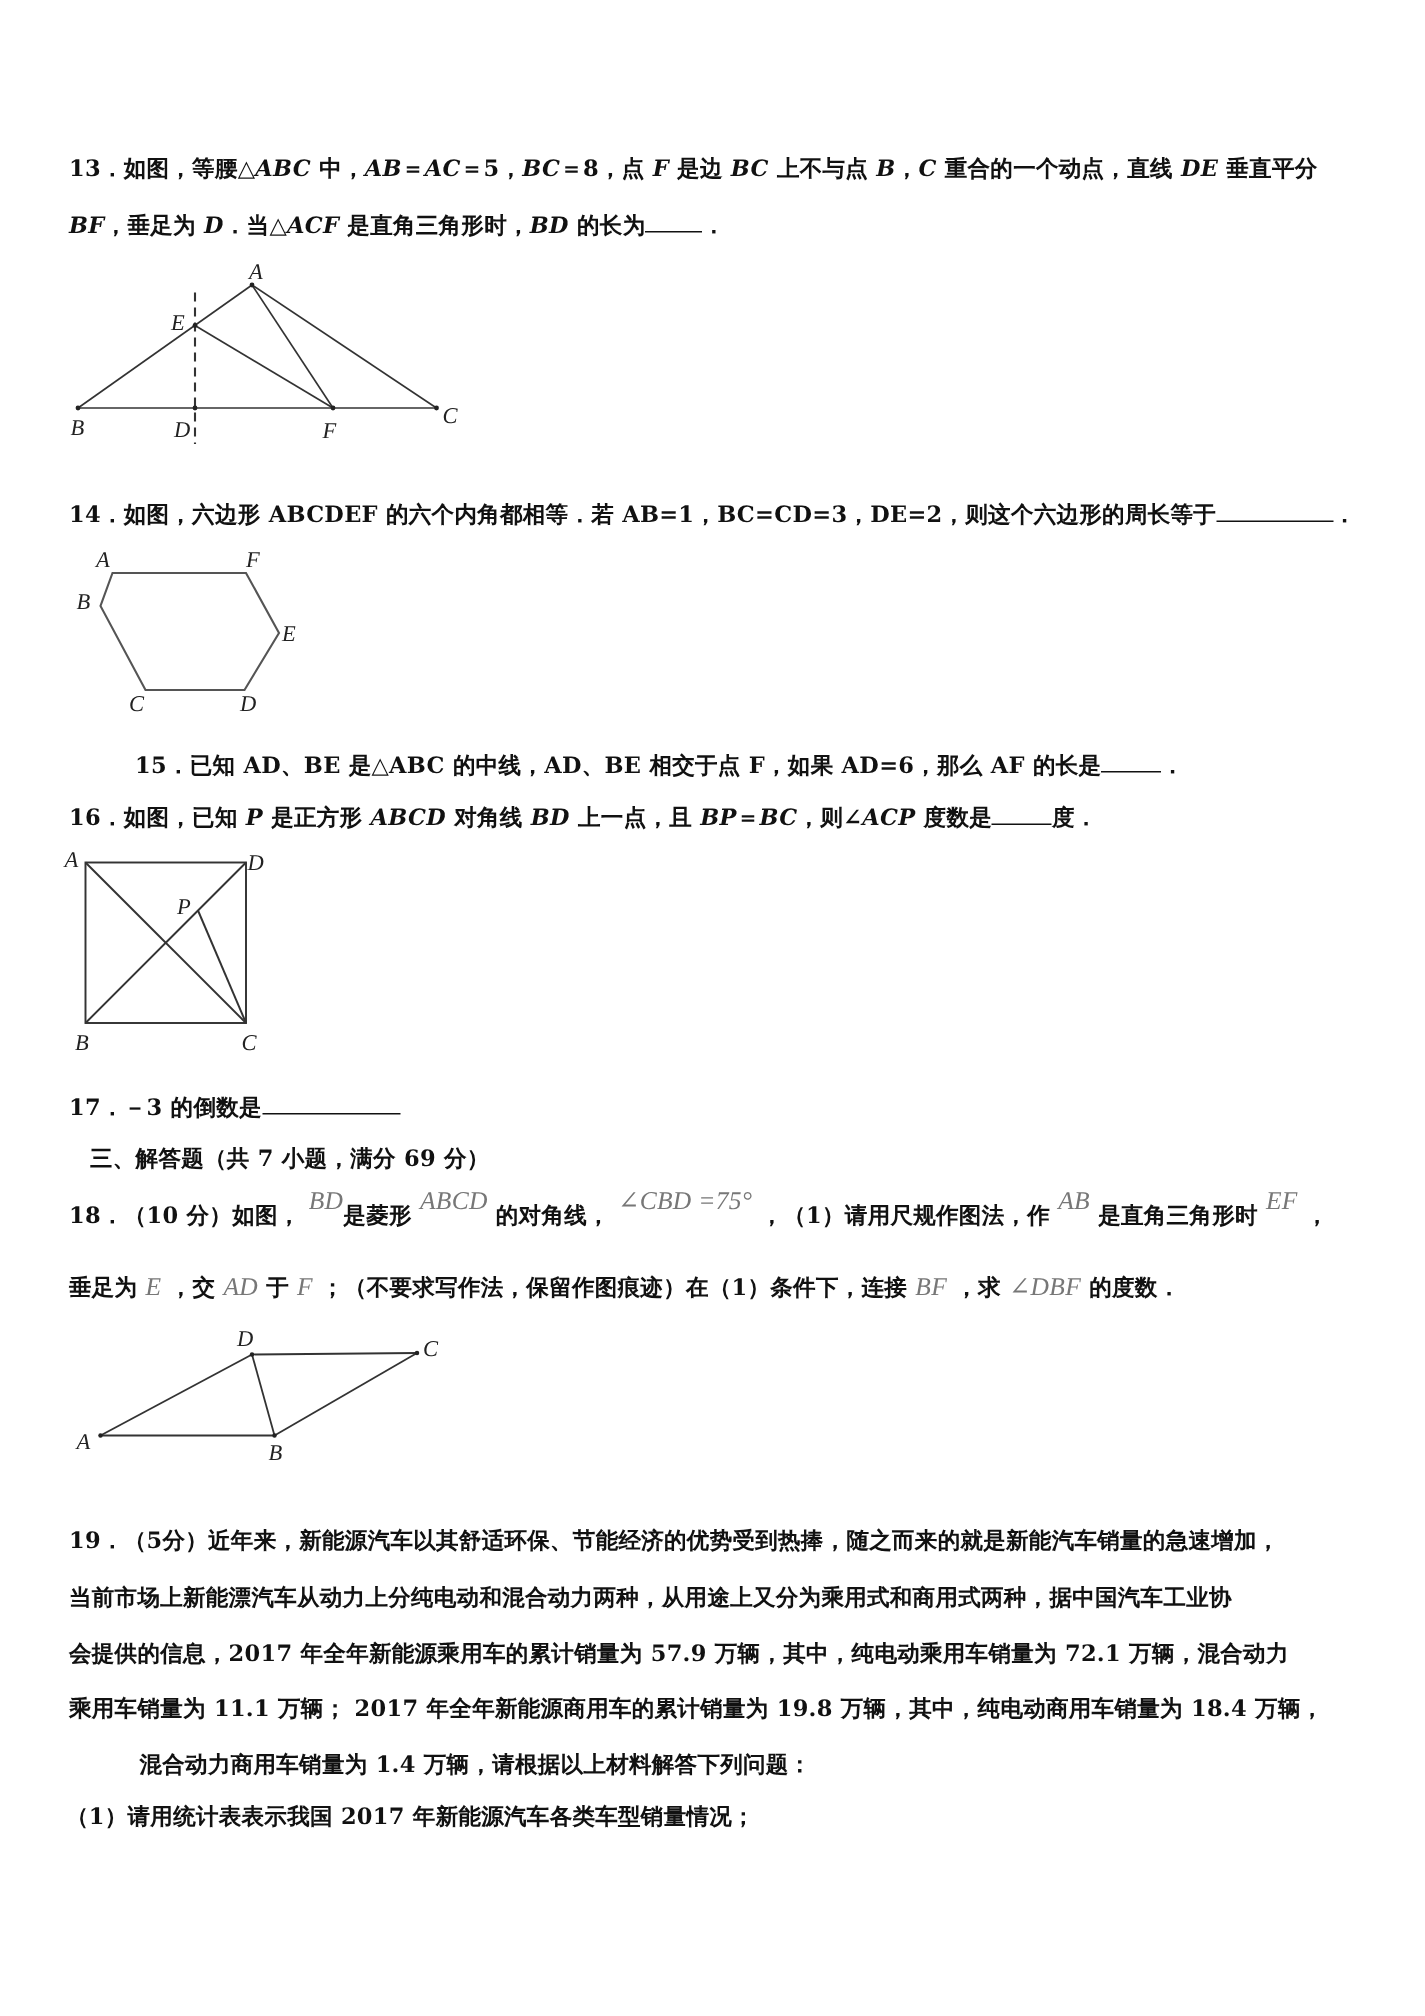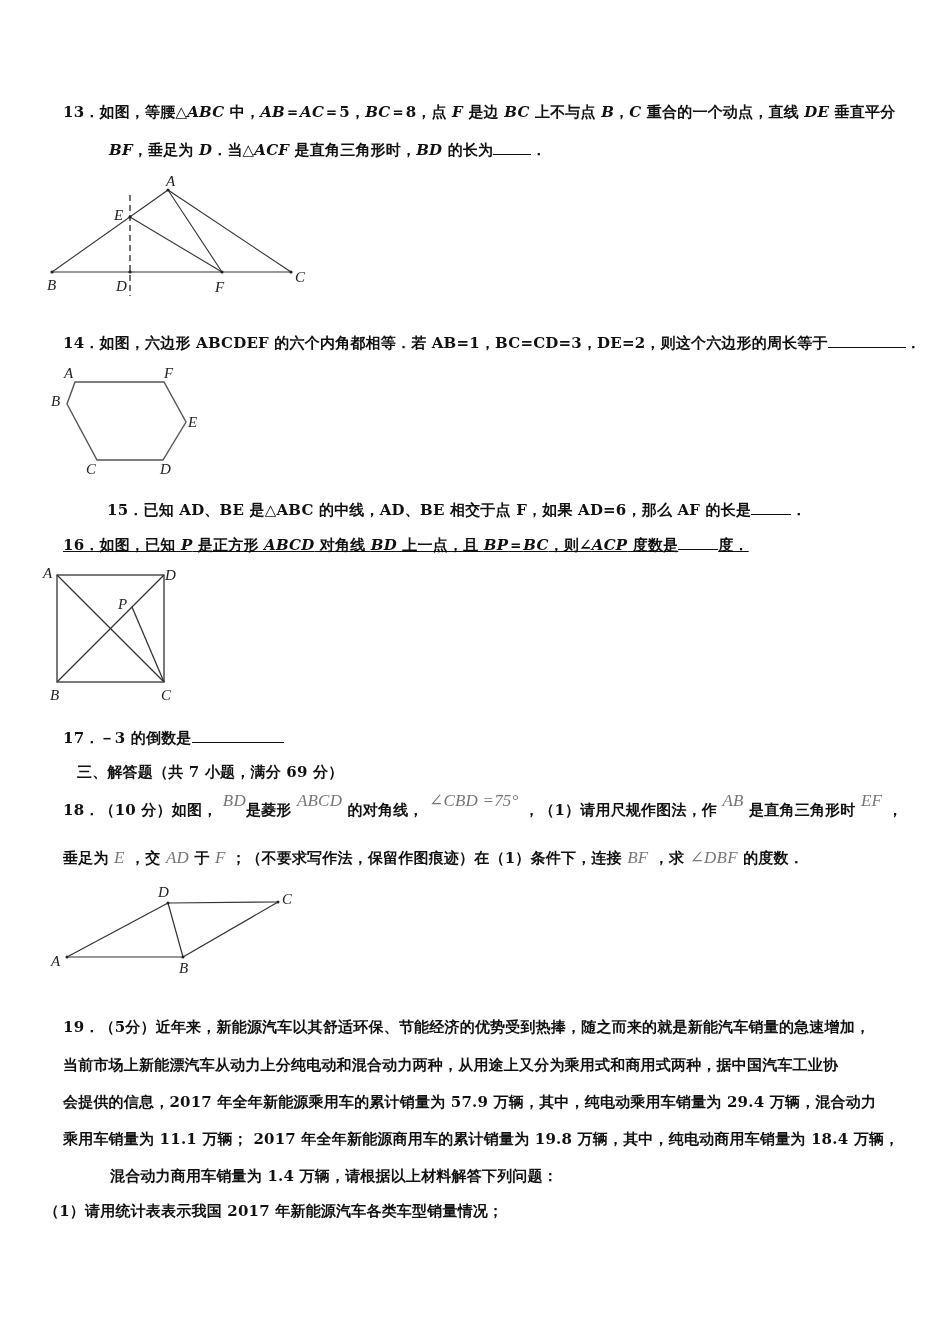--- a/index.html
+++ b/index.html
@@ -2,37 +2,37 @@
 <html><head>
 <meta charset="utf-8">
 <style>
   html, body { margin: 0; padding: 0; background: #ffffff; }
   body {
     width: 950px; height: 1344px; position: relative; overflow: hidden;
     font-family: "DejaVu Serif", "Liberation Serif", serif;
     color: #111;
   }
   .line {
-    position: absolute; left: 63px; white-space: nowrap;
+    position: absolute; left: 46px; white-space: nowrap;
     font-size: 15px; font-weight: bold; letter-spacing: 0.2px; line-height: 20px;
   }
   .blank { display: inline-block; border-bottom: 1.2px solid #111; height: 14px; vertical-align: baseline; }
   .it { font-style: italic; }
   .math { font-family: "Liberation Serif", "DejaVu Serif", serif; font-style: italic; font-weight: normal; color: #777; font-size: 17px; }
   .raised { position: relative; top: -9px; }
   svg { position: absolute; overflow: visible; }
   svg text { font-family: "Liberation Serif", "DejaVu Serif", serif; font-style: italic; font-size: 15px; fill: #222; }
 </style>
 </head>
 <body>
 
 <div class="line" style="top:102px;">
   <span>13．如图，等腰△</span><span class="it">ABC</span><span> 中，</span><span class="it">AB</span><span>＝</span><span class="it">AC</span><span>＝5，</span><span class="it">BC</span><span>＝8，点 </span><span class="it">F</span><span> 是边 </span><span class="it">BC</span><span> 上不与点 </span><span class="it">B</span><span>，</span><span class="it">C</span><span> 重合的一个动点，直线 </span><span class="it">DE</span><span> 垂直平分</span>
 </div>
-<div class="line" style="top:140px;margin-left:46px;">
+<div class="line" style="top:140px;">
   <span class="it">BF</span><span>，垂足为 </span><span class="it">D</span><span>．当△</span><span class="it">ACF</span><span> 是直角三角形时，</span><span class="it">BD</span><span> 的长为</span><span class="blank" style="width:38px;"></span><span>．</span>
 </div>
 
 <svg style="left:0;top:0;" width="950" height="1344">
   <g stroke="#333" stroke-width="1.1" fill="none">
     <line x1="52" y1="272" x2="168" y2="190"></line>
     <line x1="168" y1="190" x2="291" y2="272"></line>
     <line x1="52" y1="272" x2="291" y2="272"></line>
     <line x1="130" y1="217" x2="222" y2="272"></line>
     <line x1="168" y1="190" x2="222" y2="272"></line>
@@ -65,21 +65,21 @@
   <text x="51" y="406">B</text>
   <text x="188" y="427">E</text>
   <text x="86" y="474">C</text>
   <text x="160" y="474">D</text>
 </svg>
 
 <div class="line" style="top:500px;margin-left:44px;">
   <span>15．已知 AD、BE 是△ABC 的中线，AD、BE 相交于点 F，如果 AD=6，那么 AF 的长是</span><span class="blank" style="width:40px;"></span><span>．</span>
 </div>
 
-<div class="line" style="top:535px;text-decoration:underline;">
+<div class="line" style="top:535px;">
   <span>16．如图，已知 </span><span class="it">P</span><span> 是正方形 </span><span class="it">ABCD</span><span> 对角线 </span><span class="it">BD</span><span> 上一点，且 </span><span class="it">BP</span><span>＝</span><span class="it">BC</span><span>，则∠</span><span class="it">ACP</span><span> 度数是</span><span class="blank" style="width:40px;"></span><span>度．</span>
 </div>
 
 <svg style="left:0;top:0;" width="950" height="1344">
   <g stroke="#333" stroke-width="1.3" fill="none">
     <rect x="57" y="575" width="107" height="107"></rect>
     <line x1="57" y1="575" x2="164" y2="682"></line>
     <line x1="57" y1="682" x2="164" y2="575"></line>
     <line x1="132" y1="607" x2="164" y2="682"></line>
   </g>
@@ -144,21 +144,21 @@
   <text x="179" y="973">B</text>
 </svg>
 
 <div class="line" style="top:1017px;">
   <span>19．（5分）近年来，新能源汽车以其舒适环保、节能经济的优势受到热捧，随之而来的就是新能汽车销量的急速增加，</span>
 </div>
 <div class="line" style="top:1055px;text-align:right;">
   <span>当前市场上新能漂汽车从动力上分纯电动和混合动力两种，从用途上又分为乘用式和商用式两种，据中国汽车工业协</span>
 </div>
 <div class="line" style="top:1092px;">
-  <span>会提供的信息，2017 年全年新能源乘用车的累计销量为 57.9 万辆，其中，纯电动乘用车销量为 29.4 万辆，混合动力</span>
+  <span>会提供的信息，2017 年全年新能源乘用车的累计销量为 57.9 万辆，其中，纯电动乘用车销量为 72.1 万辆，混合动力</span>
 </div>
 <div class="line" style="top:1129px;">
   <span>乘用车销量为 11.1 万辆； 2017 年全年新能源商用车的累计销量为 19.8 万辆，其中，纯电动商用车销量为 18.4 万辆，</span>
 </div>
 <div class="line" style="top:1166px;margin-left:47px;">
   <span>混合动力商用车销量为 1.4 万辆，请根据以上材料解答下列问题：</span>
 </div>
 <div class="line" style="top:1201px; left:44px;">
   <span>（1）请用统计表表示我国 2017 年新能源汽车各类车型销量情况；</span>
 </div>

